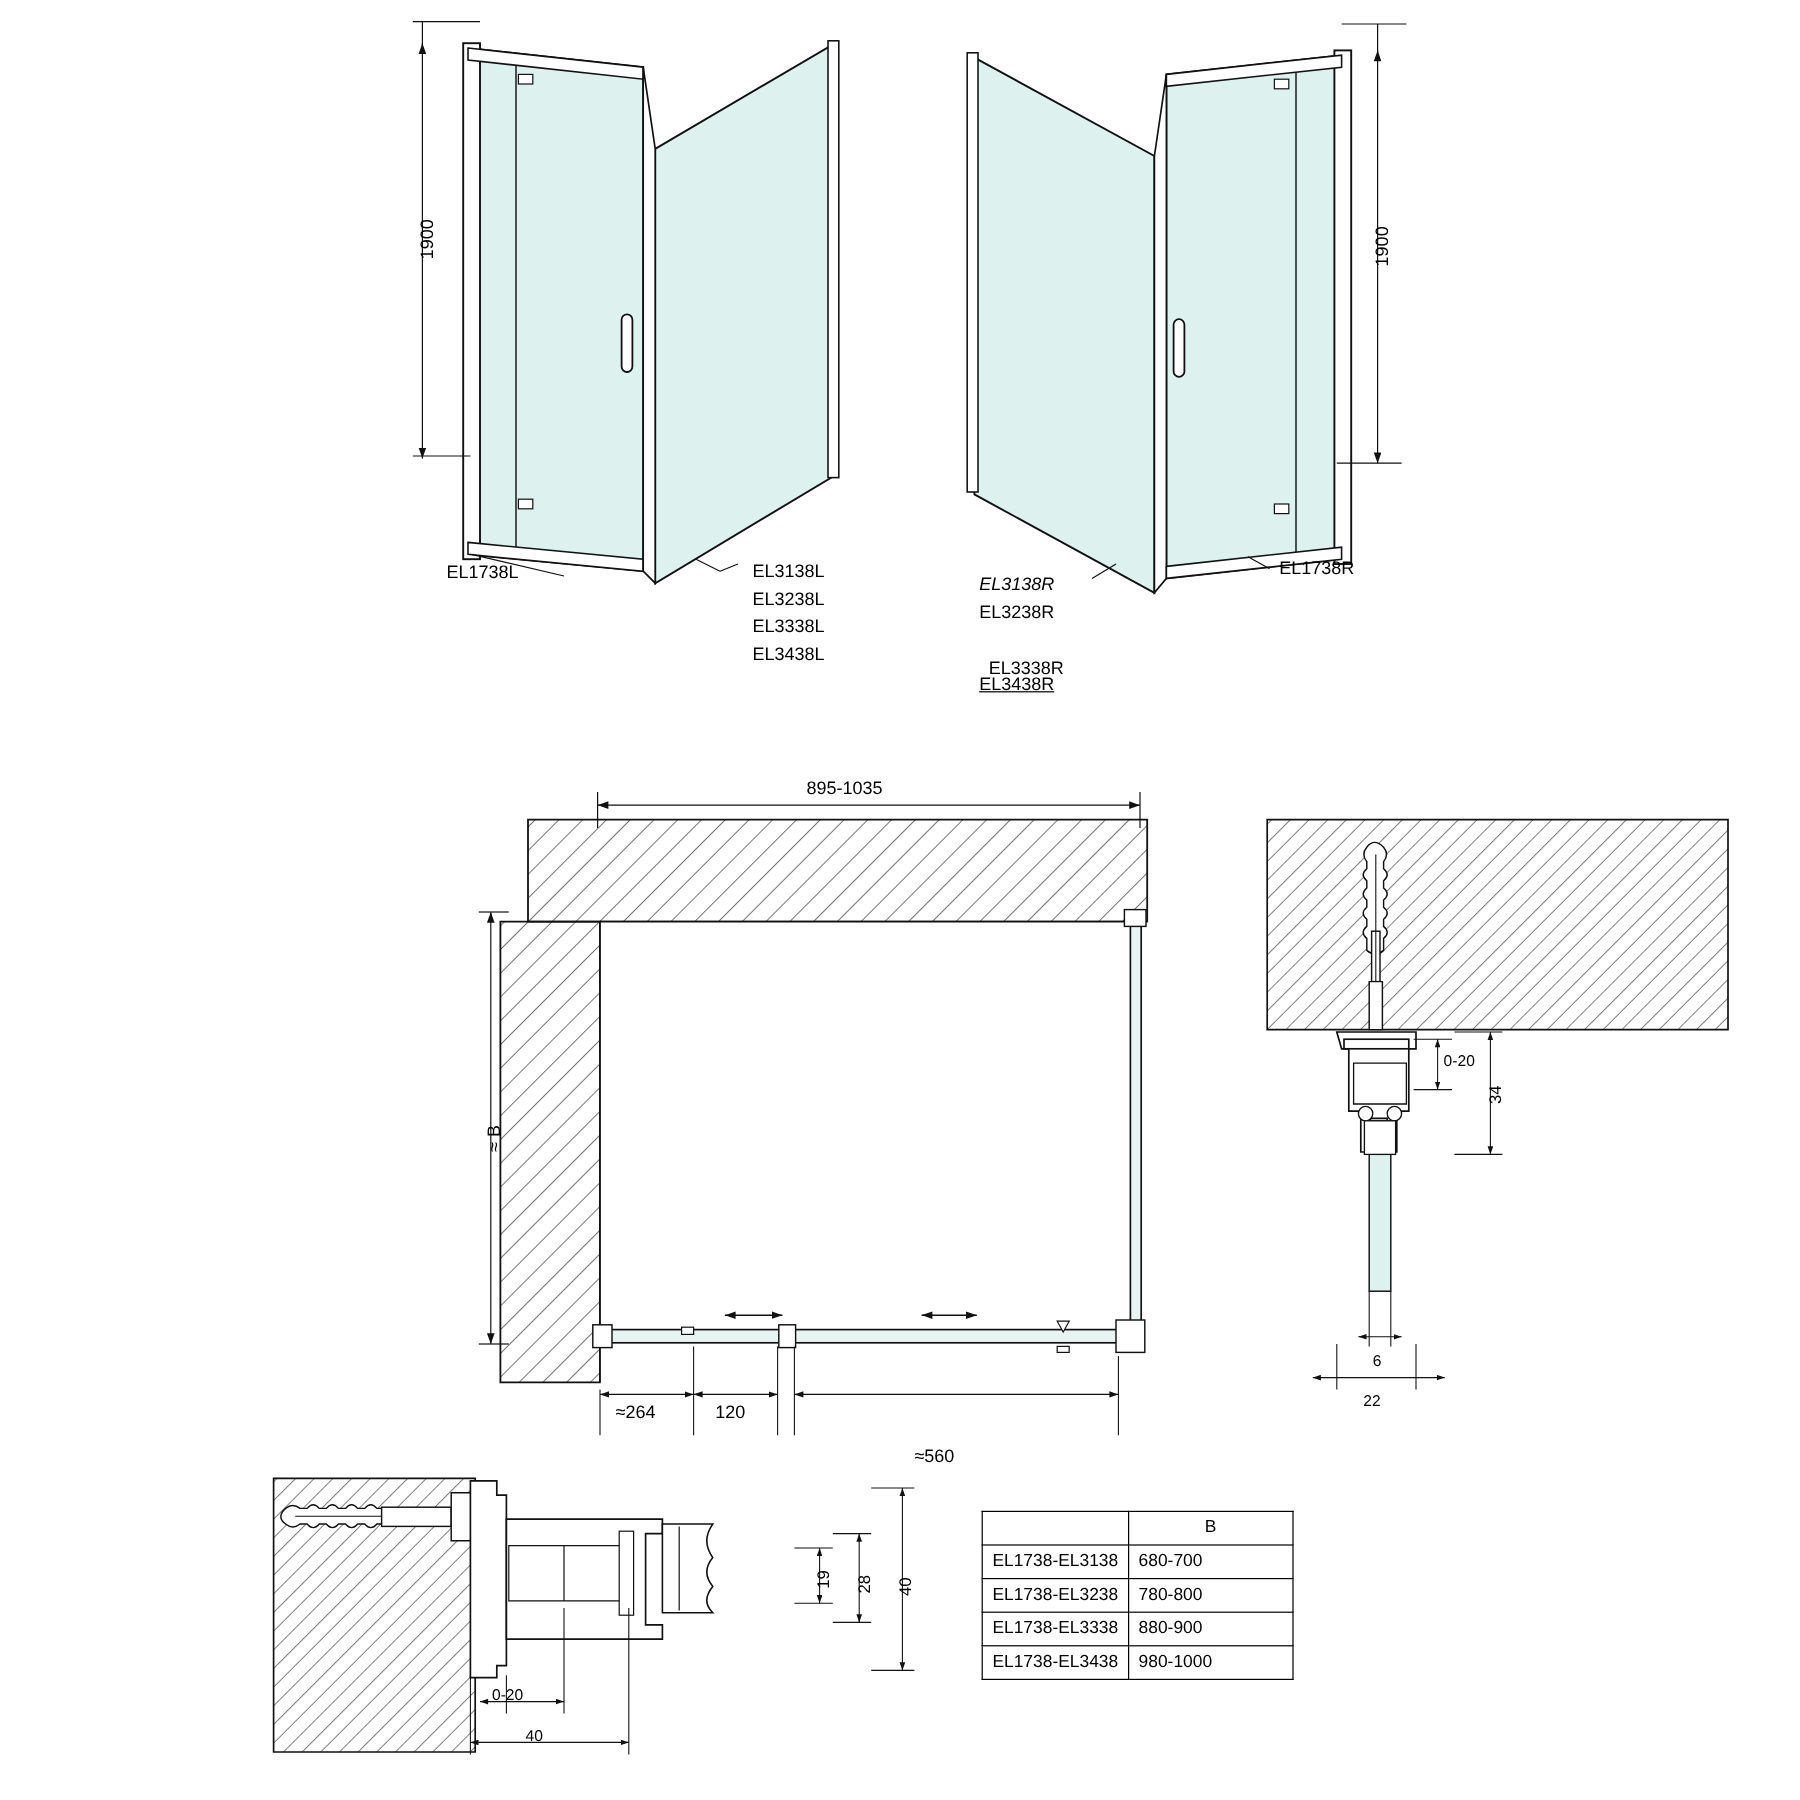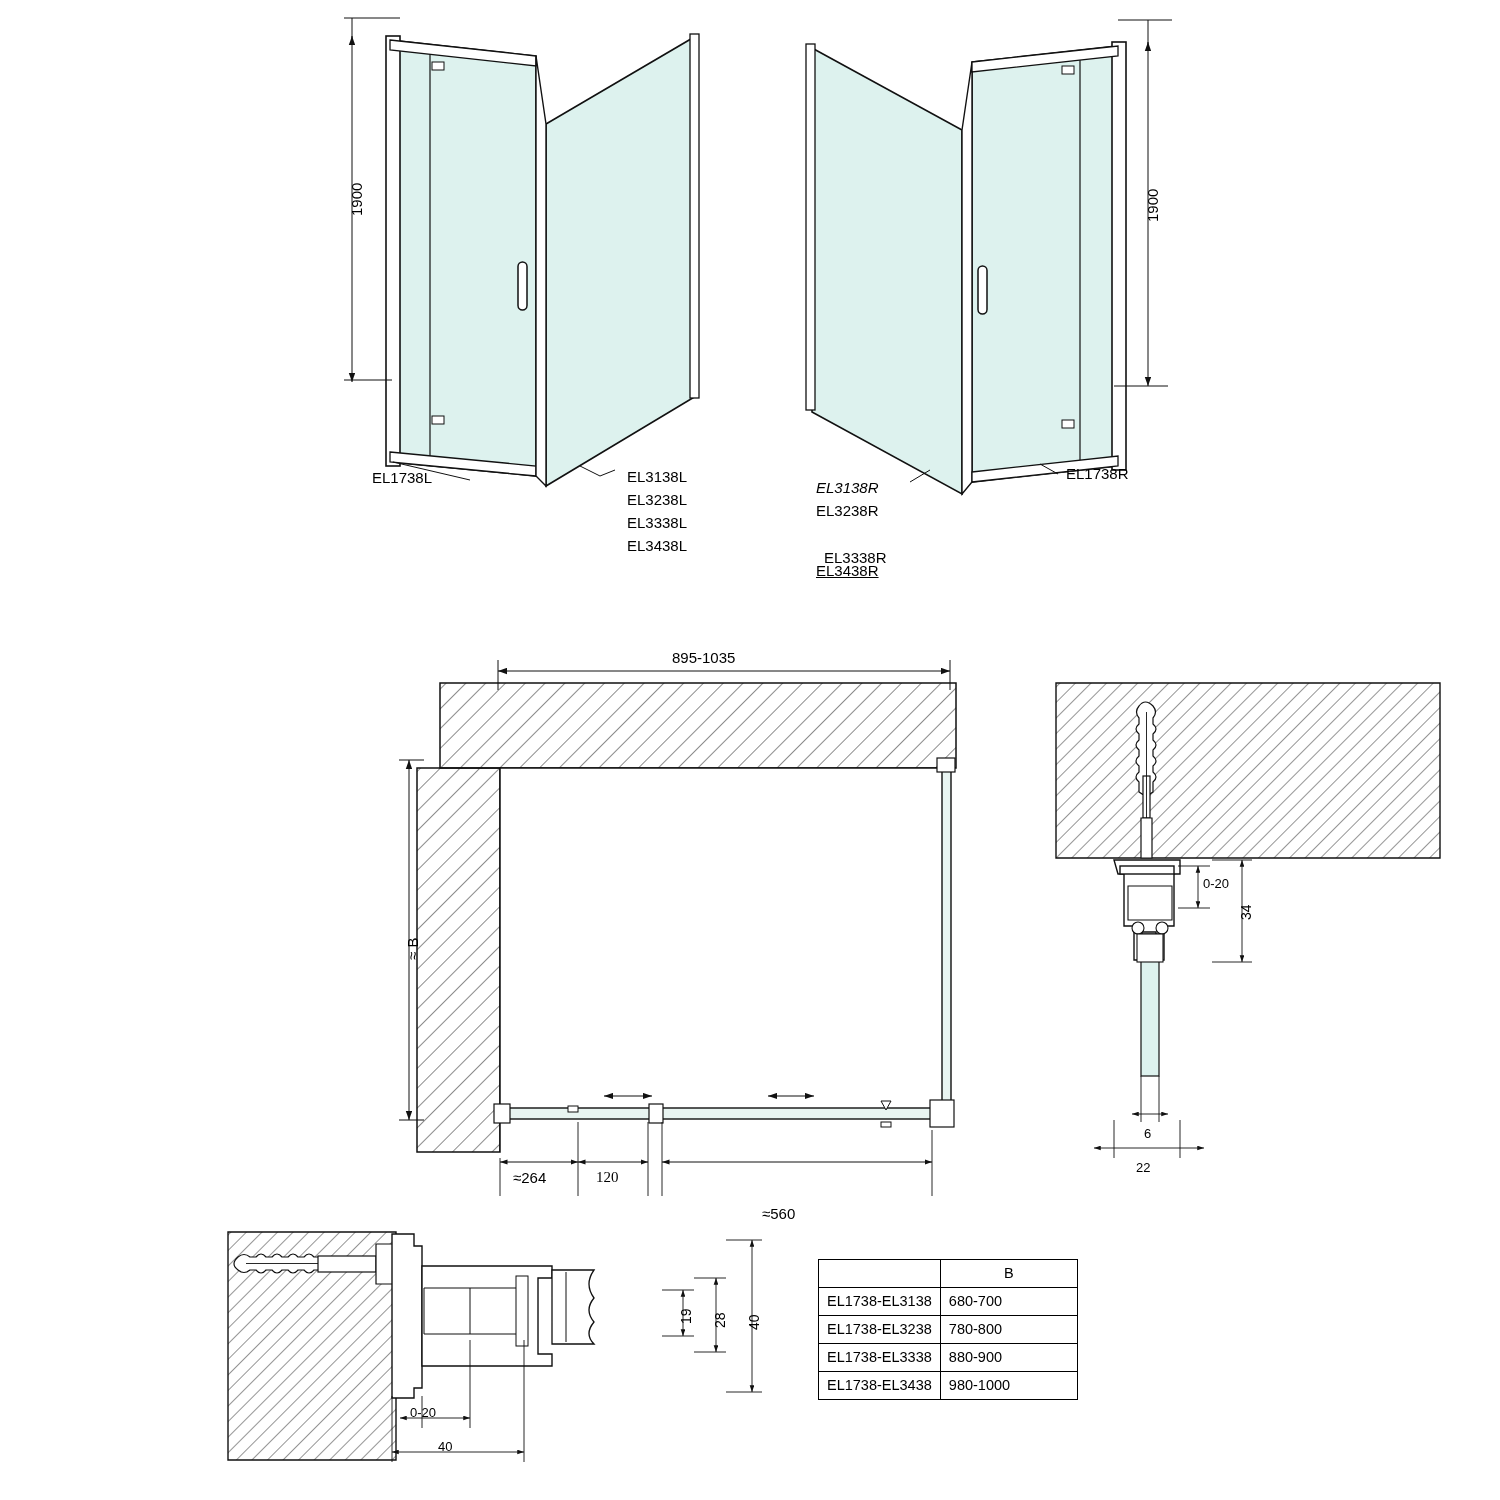--- a/index.html
+++ b/index.html
@@ -271,21 +271,21 @@
 <div class="lbl" style="left:824px; top:524px;margin-top:24px;">EL3338R</div>
 <div class="lbl" style="left:816px; top:561px;text-decoration:underline;">EL3438R</div>
 
 <div class="lbl" style="left:1066px; top:464px;">EL1738R</div>
 
 <div class="lbl" style="left:672px; top:648px;">895-1035</div>
 
 <div class="vert" style="left:404px; top:960px;">≈ B</div>
 
 <div class="lbl" style="left:513px; top:1168px;">≈264</div>
-<div class="lbl" style="left:596px; top:1168px;font-family:Liberation Serif, serif;">120</div>
+<div class="lbl" style="left:596px; top:1168px;">120</div>
 <div class="lbl" style="left:762px; top:1168px;margin-top:36px;">≈560</div>
 
 <div class="lbl sm" style="left:1203px; top:874px;">0-20</div>
 <div class="vert" style="left:1238px; top:920px; font-size:14px;">34</div>
 <div class="lbl sm" style="left:1144px; top:1124px;">6</div>
 <div class="lbl sm" style="left:1136px; top:1158px;">22</div>
 
 <div class="lbl sm" style="left:410px; top:1403px;">0-20</div>
 <div class="vert" style="left:746px; top:1330px; font-size:14px;">40</div>
 <div class="vert" style="left:678px; top:1324px; font-size:14px;">19</div>

